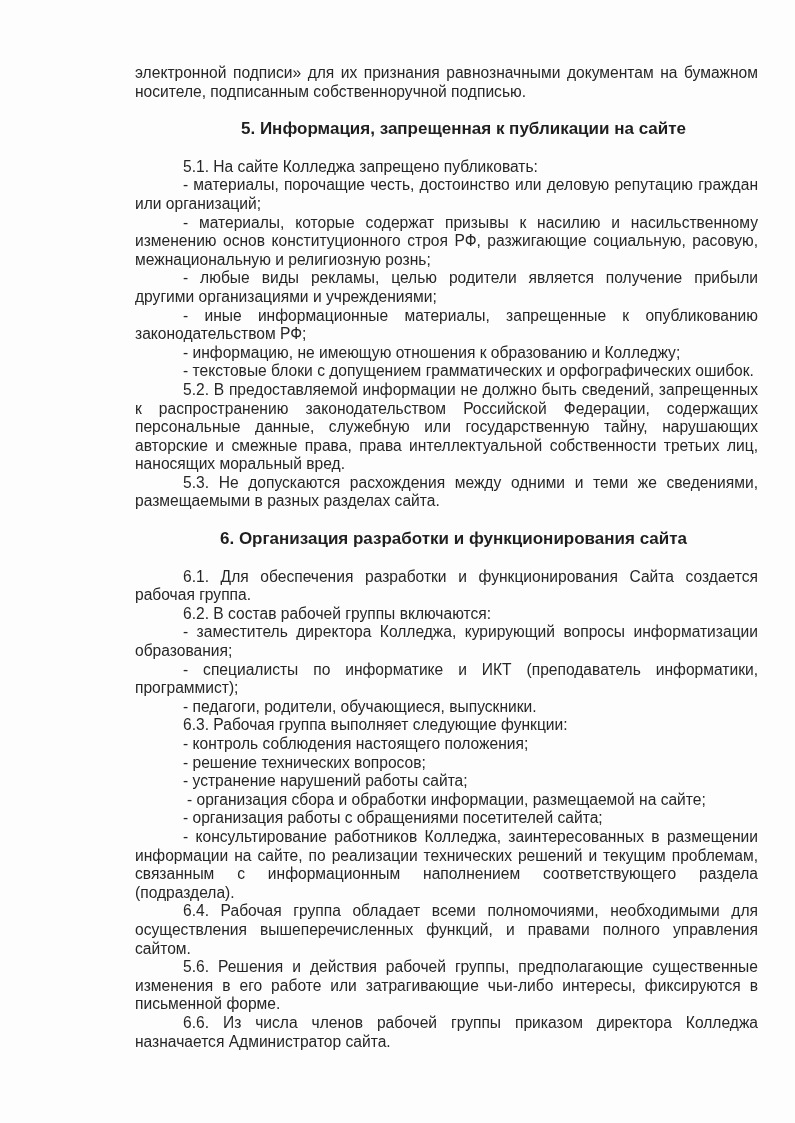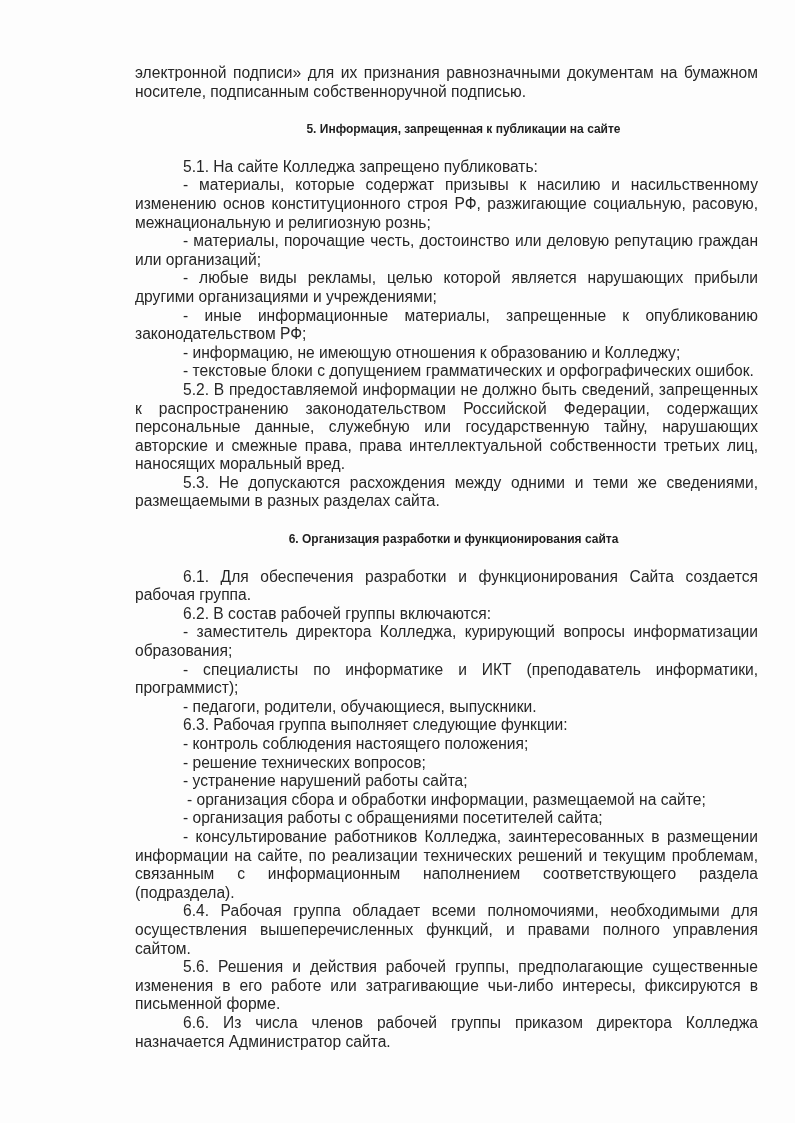--- a/index.html
+++ b/index.html
@@ -5,44 +5,44 @@
   html, body { margin: 0; padding: 0; background: #fdfdfd; }
   body { width: 795px; height: 1123px; overflow: hidden; position: relative; }
   .page {
     position: absolute; left: 135px; top: 64px; width: 623px;
     font-family: Liberation Sans, sans-serif;
     font-size: 15.6px; line-height: 18.6px; color: #262626;
   }
   p { margin: 0; text-align: justify; }
   .ind { text-indent: 48px; }
   h2 {
-    margin: 0; font-size: 12px; line-height: 18.6px; font-weight: bold;
+    margin: 0; font-size: 17px; line-height: 18.6px; font-weight: bold;
     text-align: center; color: #1f1f1f;
   }
   .gap-before-h { height: 19px; }
   .gap-after-h { height: 19px; }
   .h5 { padding-left: 34px; }
   .h6 { padding-left: 14px; text-align: center; }
   .ind-extra { text-indent: 52px; }
 </style>
 </head>
 <body>
 
 <div class="page">
   <p>электронной подписи» для их признания равнозначными документам на бумажном носителе, подписанным собственноручной подписью.</p>
 
   <div class="gap-before-h"></div>
   <h2 class="h5">5. Информация, запрещенная к публикации на сайте</h2>
   <div class="gap-after-h"></div>
 
   <div>
     <p class="ind">5.1. На сайте Колледжа запрещено публиковать:</p>
+    <p class="ind">- материалы, порочащие честь, достоинство или деловую репутацию граждан или организаций;</p>
     <p class="ind">- материалы, которые содержат призывы к насилию и насильственному изменению основ конституционного строя РФ, разжигающие социальную, расовую, межнациональную и религиозную рознь;</p>
-    <p class="ind">- материалы, порочащие честь, достоинство или деловую репутацию граждан или организаций;</p>
-    <p class="ind">- любые виды рекламы, целью которой является нарушающих прибыли другими организациями и учреждениями;</p>
+    <p class="ind">- любые виды рекламы, целью родители является получение прибыли другими организациями и учреждениями;</p>
     <p class="ind">- иные информационные материалы, запрещенные к опубликованию законодательством РФ;</p>
     <p class="ind">- информацию, не имеющую отношения к образованию и Колледжу;</p>
     <p class="ind">- текстовые блоки с допущением грамматических и орфографических ошибок.</p>
     <p class="ind">5.2. В предоставляемой информации не должно быть сведений, запрещенных к распространению законодательством Российской Федерации, содержащих персональные данные, служебную или государственную тайну, нарушающих авторские и смежные права, права интеллектуальной собственности третьих лиц, наносящих моральный вред.</p>
     <p class="ind">5.3. Не допускаются расхождения между одними и теми же сведениями, размещаемыми в разных разделах сайта.</p>
   </div>
 
   <div class="gap-before-h"></div>
   <h2 class="h6">6. Организация разработки и функционирования сайта</h2>
   <div class="gap-after-h"></div>

